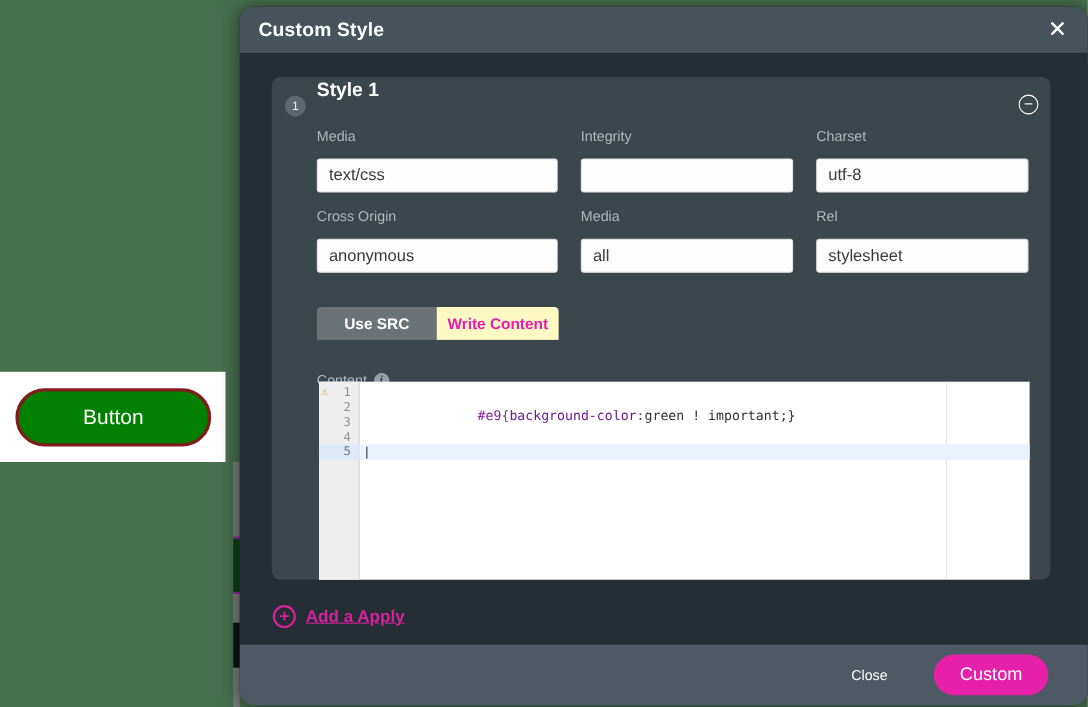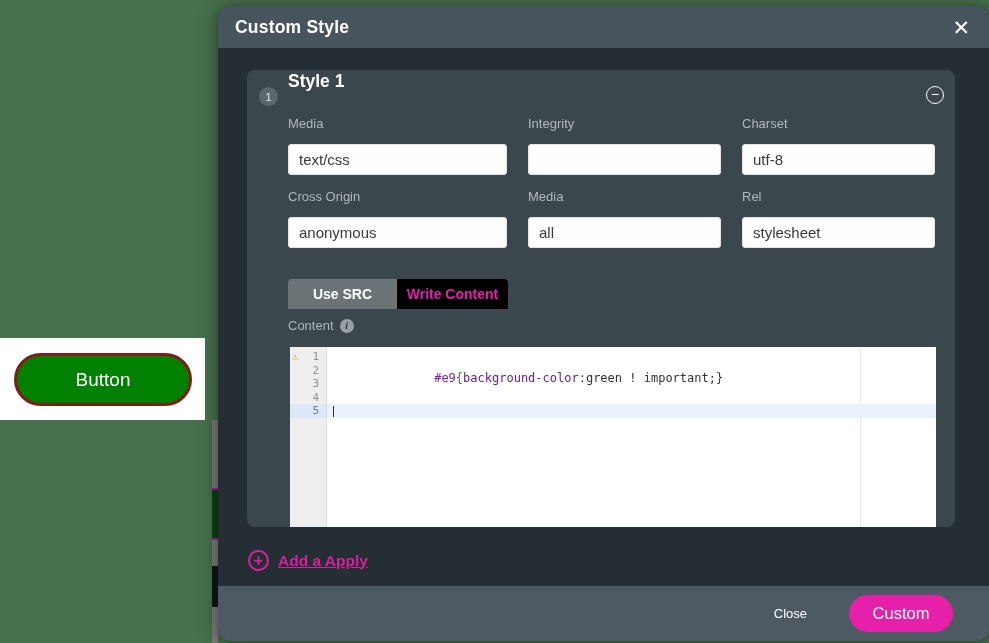--- a/index.html
+++ b/index.html
@@ -57,23 +57,23 @@
   }
   .c1 { left:41px;  width:219px; }
   .c2 { left:281px; width:193px; }
   .c3 { left:495px; width:193px; }
   .r1l { top:46px; }  .r1i { top:74px; }
   .r2l { top:119px; } .r2i { top:147px; }
 
   .toggle { position:absolute; left:41px; top:209px; height:40px; display:flex; border-radius:4px; overflow:hidden; }
   .toggle-opt { height:30px; display:flex; align-items:center; justify-content:center; font-size:14px; font-weight:bold; cursor:pointer; }
   .toggle-src { width:109px; background:#6b7377; color:#fff; }
-  .toggle-write { width:111px; background:#000000; color:#e81cb0; }
+  .toggle-write { width:111px; background:#fef9c3; color:#e81cb0; }
 
-  .content-label { position:absolute; left:41px; top:248px; color:#b0b8bd; font-size:13px; display:flex; align-items:center; gap:6px; }
+  .content-label { position:absolute; left:41px; top:268px; color:#b0b8bd; font-size:13px; display:flex; align-items:center; gap:6px; }
   .info-icon {
     width:14px; height:14px; border-radius:50%; background:#98a0a5; color:#2d373c;
     font-size:10px; font-weight:bold; display:flex; align-items:center; justify-content:center; font-family:"Liberation Serif",serif; font-style:italic;
   }
 
   
   .editor { position:absolute; left:43px; top:277px; width:646px; height:180px; background:#fff; display:flex; cursor:text; }
   .gutter { width:37px; height:100%; background:#eeeeee; border-right:1px solid #d8d8d8; padding-top:3px;
             font-family:"DejaVu Sans Mono",monospace; font-size:11px; color:#909090; }
   .gutter-row { position:relative; height:13.5px; line-height:13.5px; text-align:right; padding-right:7px; }

